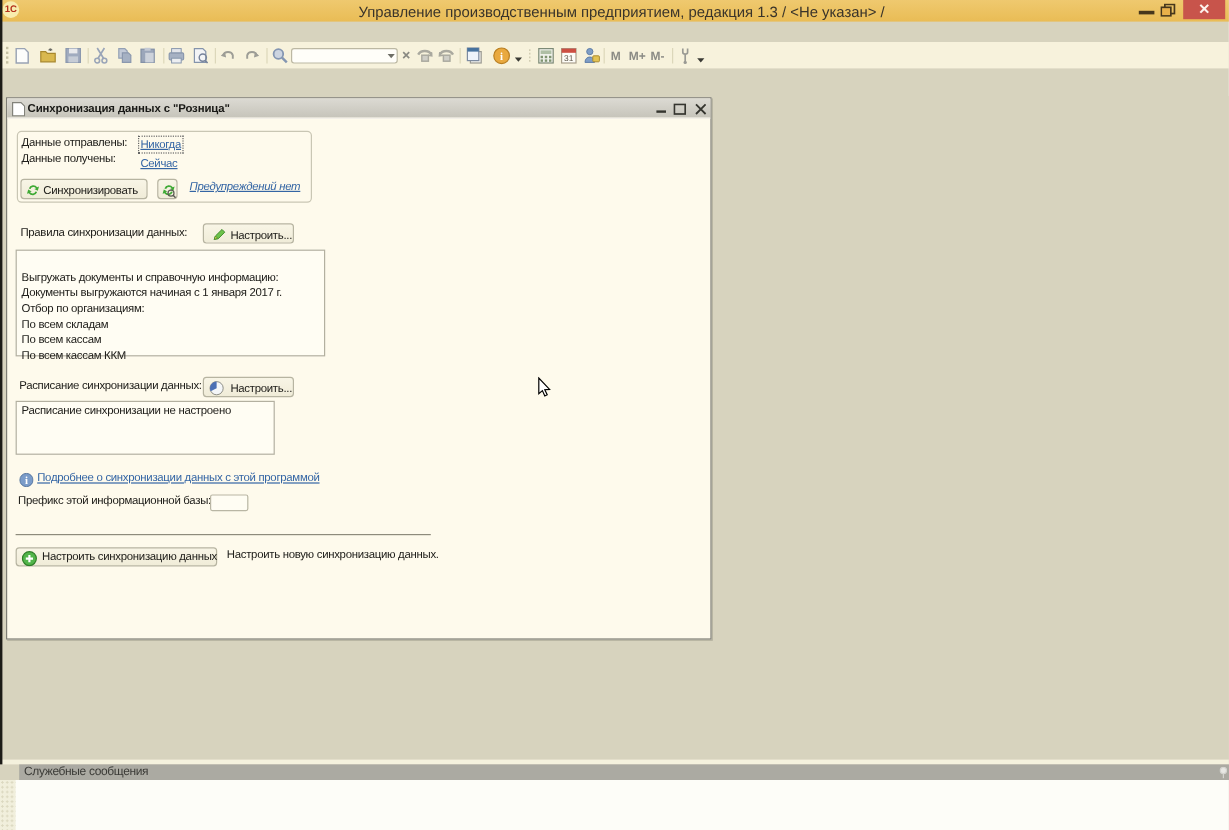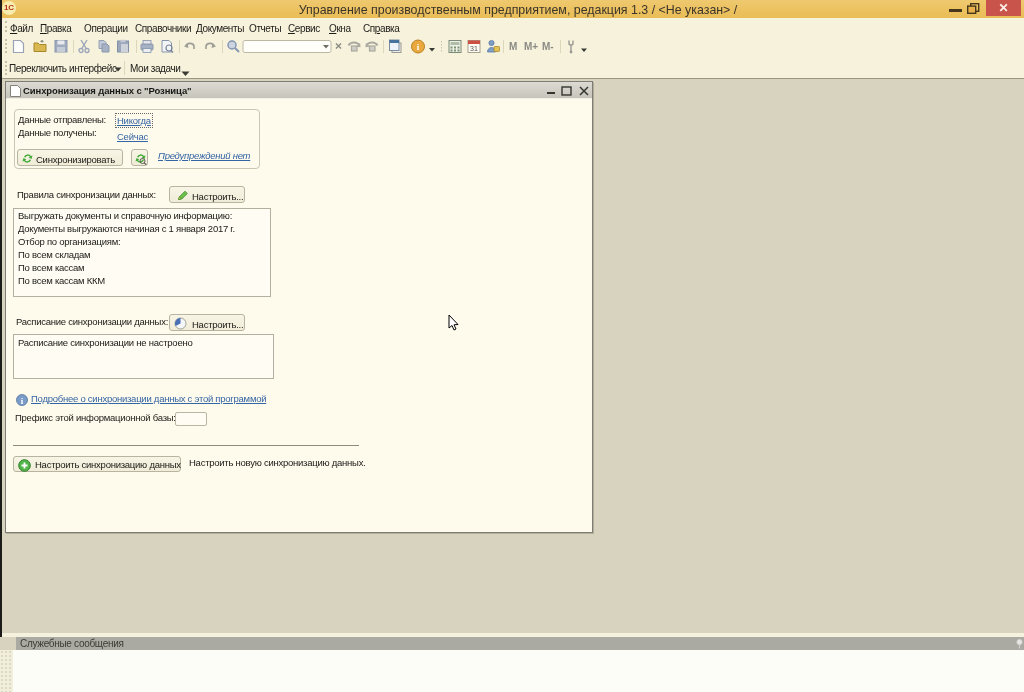--- a/index.html
+++ b/index.html
@@ -44,32 +44,20 @@
   <div class="abs" id="titlebar"></div>
   <div class="abs" id="titletext">Управление производственным предприятием, редакция 1.3 / &lt;Не указан&gt; /</div>
   <div class="abs" id="logo1c">1С</div>
   <div class="abs" id="btnmin"></div>
   <svg class="abs" style="left:967px; top:3px;" width="13" height="11" viewBox="0 0 13 11">
     <rect x="3.7" y="0.7" width="8" height="7.6" fill="none" stroke="#46371c" stroke-width="1.4"></rect>
     <rect x="0.7" y="3.1" width="8" height="7.2" fill="#e9b14a" stroke="#46371c" stroke-width="1.4"></rect>
   </svg>
   <div class="abs" id="btnclose">✕</div>
 
-  <div class="abs" id="menubar">
-    <div class="abs handle" style="left:5px; top:3px; height:11px;"></div>
-    <span style="left:10px"><u>Ф</u>айл</span>
-    <span style="left:40px"><u>П</u>равка</span>
-    <span style="left:84px">Операции</span>
-    <span style="left:135px">Справочники</span>
-    <span style="left:196px">Документы</span>
-    <span style="left:249px">Отчеты</span>
-    <span style="left:288px"><u>С</u>ервис</span>
-    <span style="left:329px"><u>О</u>кна</span>
-    <span style="left:363px">Сп<u>р</u>авка</span>
-  </div>
 
   <div class="abs" id="toolbar1">
     <div class="abs handle" style="left:5px; top:4px; height:14px;"></div>
     <svg class="abs" style="left:10px; top:4px;" width="610" height="15" viewBox="0 0 610 15">
 
       <g transform="translate(2,0)">
         <path d="M1.5 1.5 h7 l3 3 v9 h-10 z" fill="#fdfdfb" stroke="#99a3b4" stroke-width="1.2"></path>
       </g>
 
       <g transform="translate(23,0)">
@@ -191,32 +179,20 @@
       <line x1="550.5" y1="1" x2="550.5" y2="14" stroke="#dcd7ba"></line>
 
       <g transform="translate(555,0)">
         <path d="M4 1.5 v3 c0 2 4 2 4 0 v-3 M6 5.5 v7" fill="none" stroke="#9a9a94" stroke-width="1.4"></path>
         <circle cx="6" cy="13" r="1.4" fill="#9a9a94"></circle>
       </g>
       <path d="M571 9.5 l3 3.5 3-3.5 z" fill="#3a3a34"></path>
     </svg>
   </div>
 
-  <div class="abs" id="toolbar2">
-    <div class="abs handle" style="left:5px; top:4px; height:14px;"></div>
-    <span class="abs" style="left:9px; top:6px;">Переключить интерфейс</span>
-    <svg class="abs" style="left:114px; top:10px;" width="8" height="5">
-        <path d="M0.5 0.5 l3.5 4 3.5-4 z" fill="#3a3a34"></path>
-      </svg>
-    <div class="abs tsep" style="left:124px;"></div>
-    <span class="abs" style="left:130px; top:6px;">Мои задачи</span>
-    <svg class="abs" style="left:181px; top:14px;" width="9" height="6">
-        <path d="M0.5 0.5 l4 4.5 4-4.5 z" fill="#3a3a34"></path>
-      </svg>
-  </div>
 
   <div class="abs" id="mdi">
     <div class="abs" id="win">
       <div class="abs" id="wtitle"></div>
       <svg class="abs" style="left:4px; top:3px;" width="11" height="12">
           <path d="M0.5 0.5 h7 l3 3 v8 h-10 z" fill="#fff" stroke="#82827a"></path>
         </svg>
       <div class="abs" id="wtitletext">Синхронизация данных с "Розница"</div>
       <div class="abs" style="left:541px; top:10px; width:8px; height:2px; background:#35352f;"></div>
       <svg class="abs" style="left:555px; top:4px;" width="11" height="10">
@@ -249,38 +225,38 @@
         <a class="abs lnk" style="left:152px; top:50px;font-style:italic;">Предупреждений нет</a>
 
         <span class="abs" style="left:11px; top:89px;">Правила синхронизации данных:</span>
         <div class="abs btn" style="left:163px; top:86px; width:76px; height:17px;">
           <svg class="abs" style="left:7px; top:3px;" width="11" height="11" viewBox="0 0 11 11">
             <path d="M1.5 9.5 l1-2.8 5.5-5.5 2.3 2.3 -5.5 5.5 z" fill="#6cc24a" stroke="#3d8a2a" stroke-width="0.8"></path>
             <path d="M1.5 9.5 l1-2.8 1.8 1.8 z" fill="#e8d44f" stroke="#3d8a2a" stroke-width="0.6"></path>
           </svg>
           <span class="abs" style="left:22px; top:4px;">Настроить...</span>
         </div>
-        <div class="abs whitebox" style="left:7px; top:108px; width:258px; height:89px; padding:0 0 0 4px; line-height:13px;">
+        <div class="abs whitebox" style="left:7px; top:108px; width:258px; height:89px; padding:16px 0 0 4px; line-height:13px;">
           Выгружать документы и справочную информацию:<br>
           Документы выгружаются начиная с 1 января 2017 г.<br>
           Отбор по организациям:<br>
           По всем складам<br>
           По всем кассам<br>
           По всем кассам ККМ
         </div>
 
         <span class="abs" style="left:10px; top:216px;">Расписание синхронизации данных:</span>
         <div class="abs btn" style="left:163px; top:214px; width:76px; height:17px;">
           <svg class="abs" style="left:4px; top:2px;" width="13" height="13" viewBox="0 0 13 13">
             <circle cx="6.5" cy="6.5" r="5.5" fill="#f4f6f8" stroke="#8a8a82" stroke-width="0.8"></circle>
             <path d="M6.5 6.5 L6.5 1 A5.5 5.5 0 0 0 1.6 9 z" fill="#4a6fb5"></path>
           </svg>
           <span class="abs" style="left:22px; top:4px;">Настроить...</span>
         </div>
-        <div class="abs whitebox" style="left:7px; top:234px; width:261px; height:45px; padding:2px 0 0 4px;">Расписание синхронизации не настроено</div>
+        <div class="abs whitebox" style="left:7px; top:234px; width:216px; height:45px; padding:2px 0 0 4px;">Расписание синхронизации не настроено</div>
 
         <svg class="abs" style="left:10px; top:294px;" width="12" height="12" viewBox="0 0 12 12">
           <circle cx="6" cy="6" r="5.5" fill="#7b9cc9" stroke="#54749e" stroke-width="0.8"></circle>
           <text x="6" y="9.5" font-size="9" font-weight="bold" fill="#fff" text-anchor="middle" font-family="Liberation Serif">i</text>
         </svg>
         <a class="abs lnk" style="left:25px; top:293px;">Подробнее о синхронизации данных с этой программой</a>
         <span class="abs" style="left:9px; top:312px;">Префикс этой информационной базы:</span>
         <div class="abs whitebox" style="left:169px; top:312px; width:32px; height:14px; border-radius:2px; border-color:#b9b6a4;"></div>
 
         <div class="abs" style="left:7px; top:345px; width:346px; border-top:1px solid #8e8b7c;"></div>

